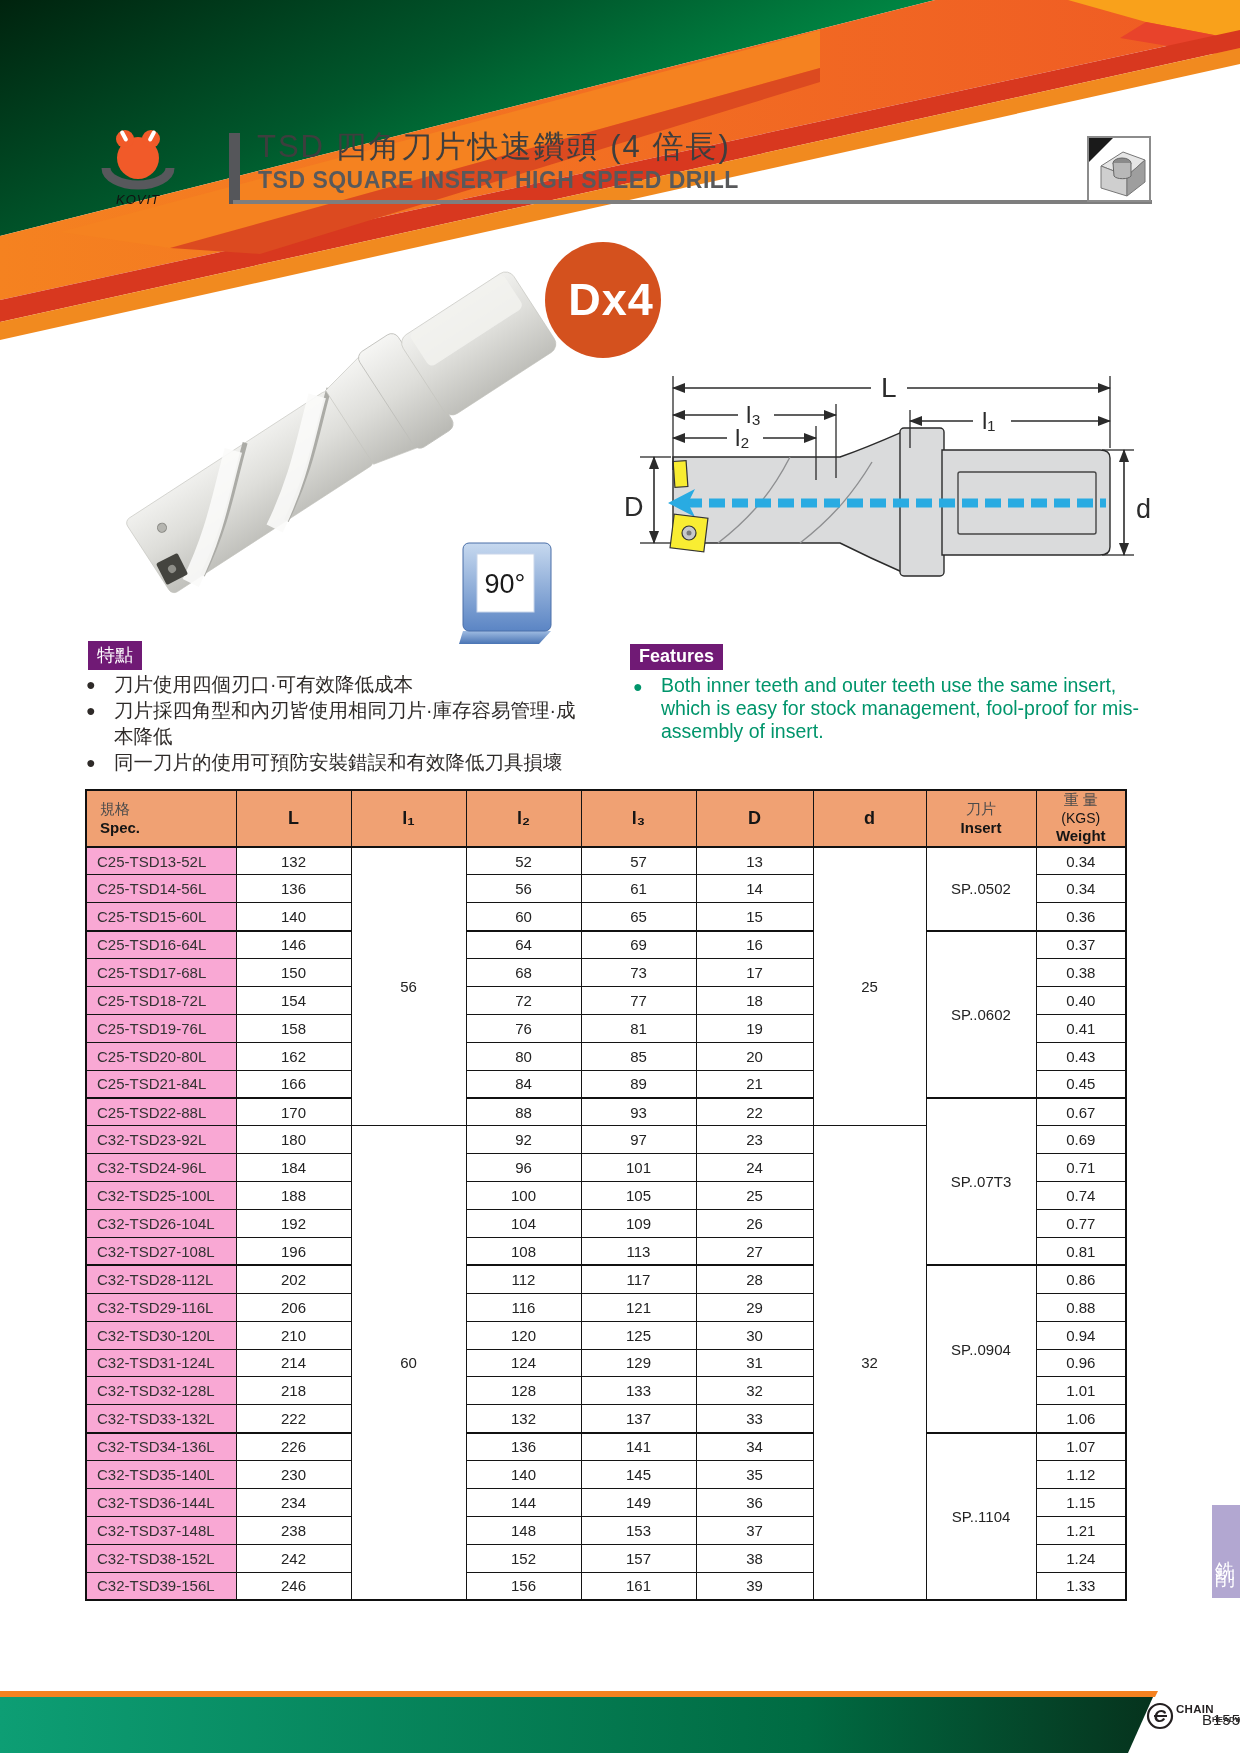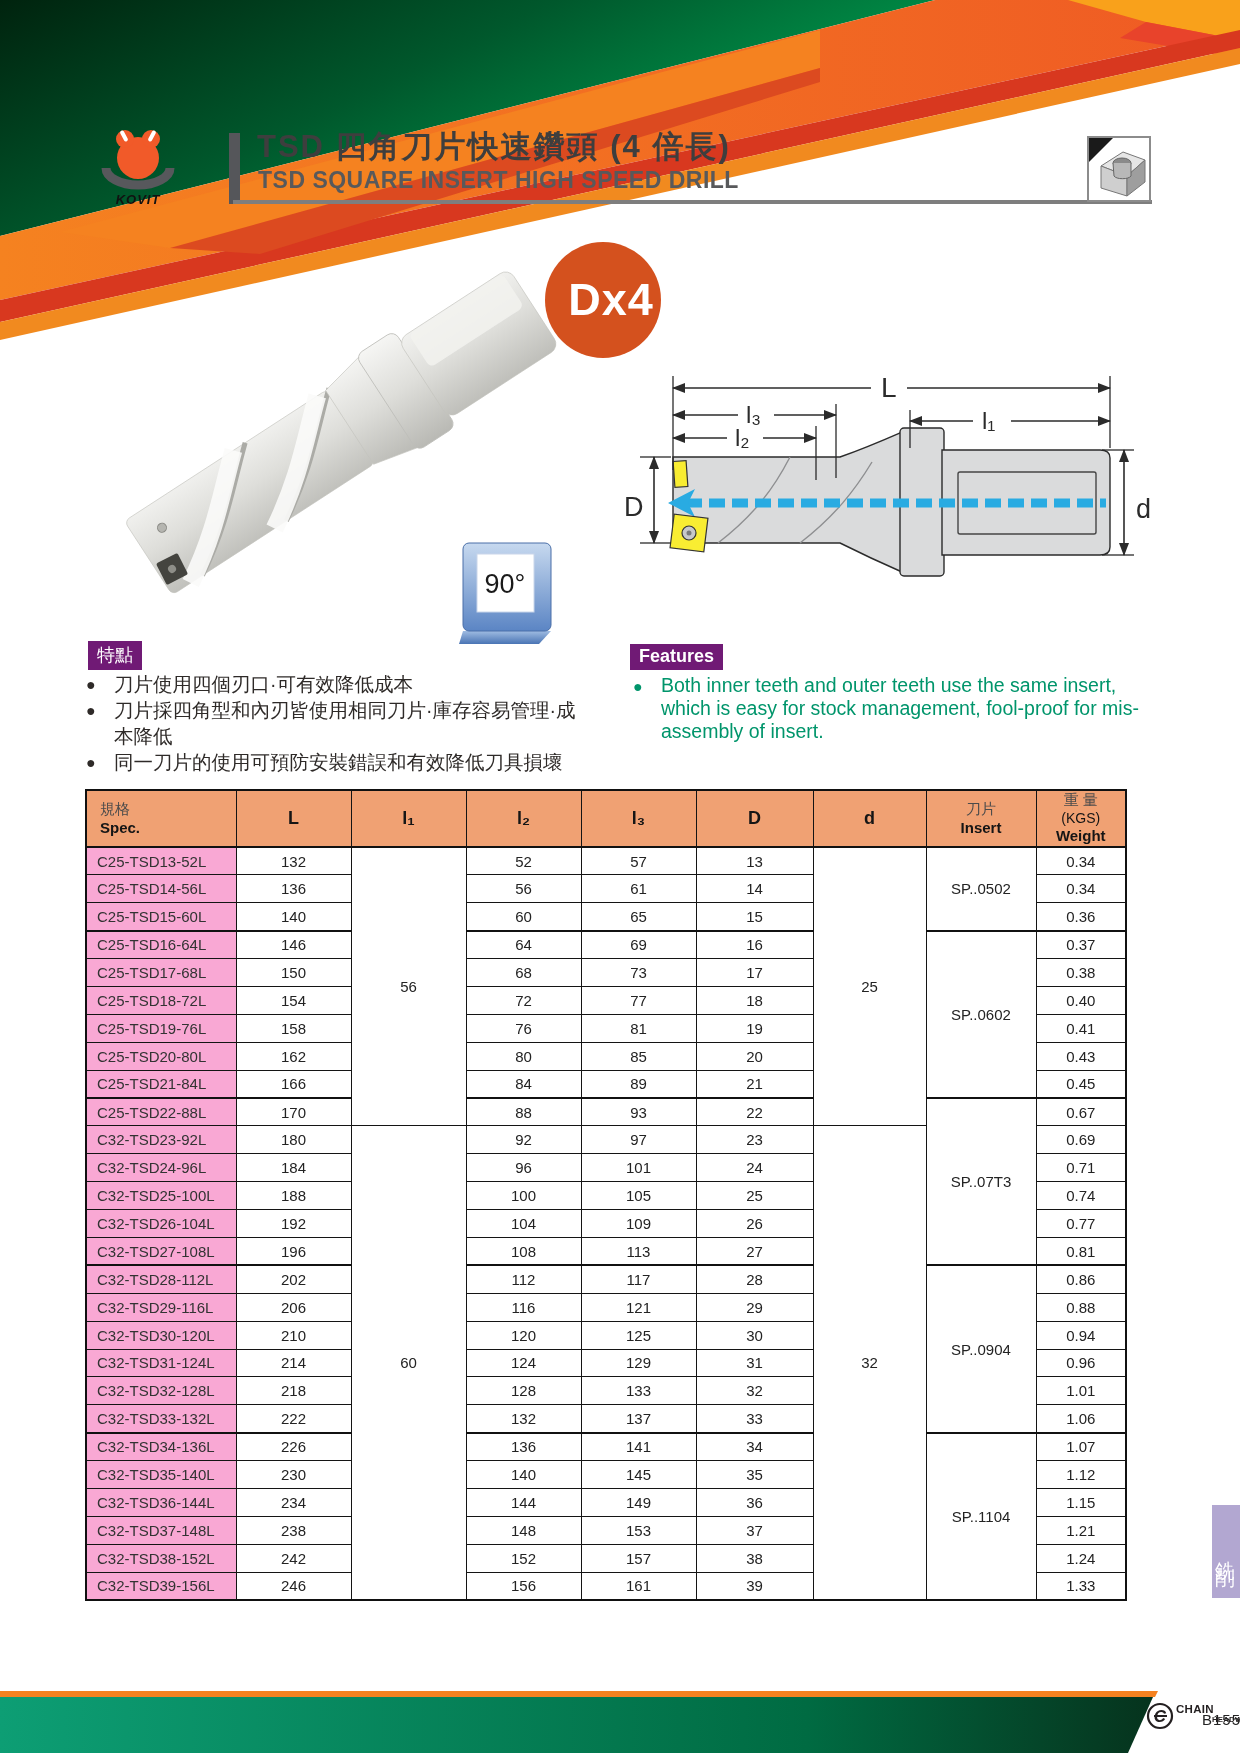--- a/index.html
+++ b/index.html
@@ -5,23 +5,23 @@
   * { margin:0; padding:0; box-sizing:border-box; }
   body { background:#888; font-family:"Liberation Sans","DejaVu Sans",sans-serif; }
   .page { position:relative; width:1240px; height:1753px; background:#fff; overflow:hidden; margin:0 auto; }
   .abs { position:absolute; }
 
   
   .hdr-deco { top:0; left:0; width:1240px; height:360px; }
 
   
   .logo { left:98px; top:126px; width:80px; height:86px; text-align:center; }
-  .brand-name { position:absolute; left:0; top:66px; width:80px; font-size:13px; font-weight:bold; font-style:italic; color:#111; letter-spacing:1px; }
+  .brand-name { position:absolute; left:0; top:66px; width:80px; font-size:13px; font-weight:normal; font-style:italic; color:#111; letter-spacing:1px; }
   .vbar { left:229px; top:133px; width:11px; height:71px; background:#55565A; }
-  .title-zh { left:257px; top:126px; font-size:31px; font-weight:bold; color:#3E3E3E; letter-spacing:2px; white-space:nowrap; }
+  .title-zh { left:257px; top:126px; font-size:31px; font-weight:normal; color:#3E3E3E; letter-spacing:2px; white-space:nowrap; }
   .title-en { left:258px; top:167px; font-size:23px; font-weight:bold; color:#58595B; letter-spacing:0.5px; white-space:nowrap; }
   .underline { left:233px; top:200px; width:919px; height:4px; background:#7E7E7E; }
   .cube-icon { left:1087px; top:136px; }
 
   
   .photo { left:95px; top:232px; }
   .badge { left:545px; top:242px; width:116px; height:116px; border-radius:50%; background:#D4511E;
            display:flex; align-items:center; justify-content:center; }
   .badge span { color:#fff; font-size:45px; font-weight:bold; letter-spacing:1px;margin-left:16px; }
   .diagram { left:568px; top:320px; }

